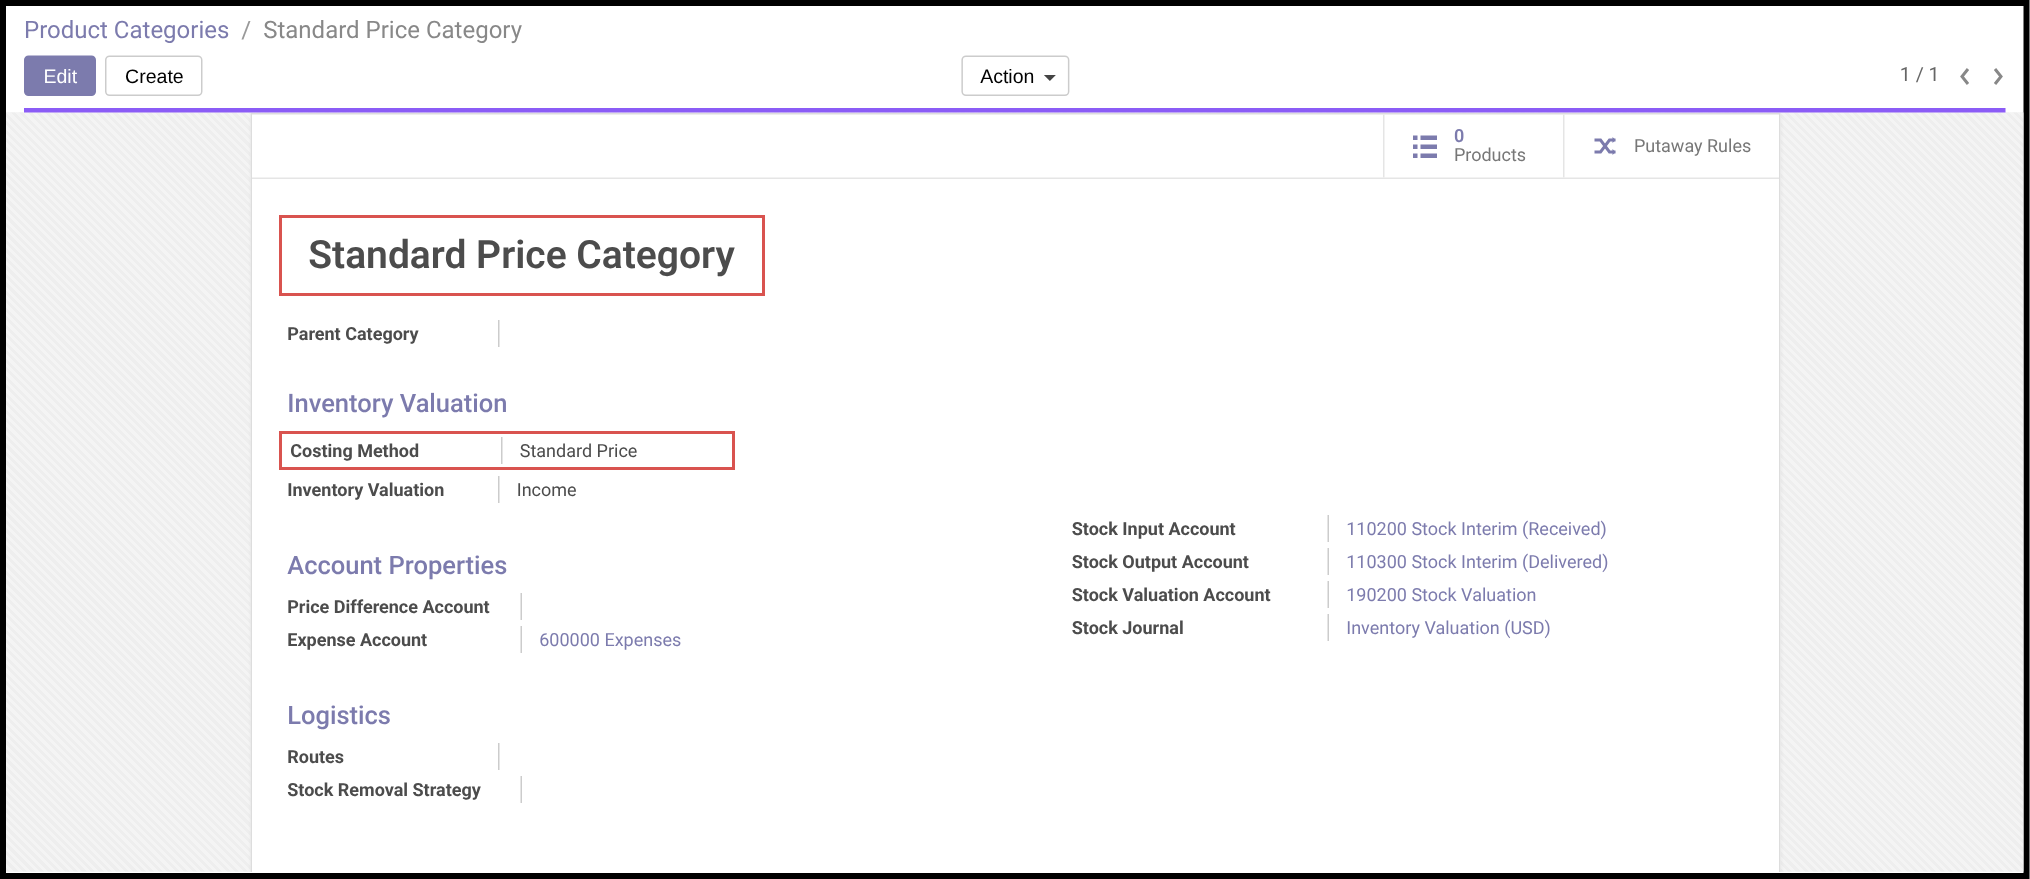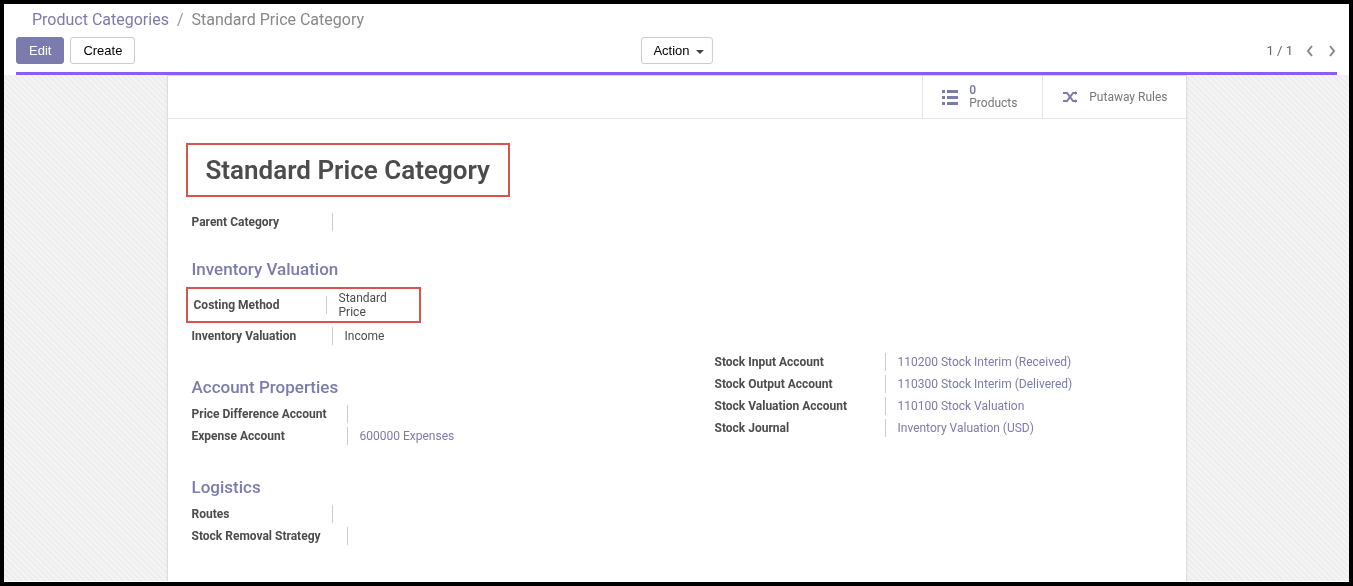--- a/index.html
+++ b/index.html
@@ -1,18 +1,18 @@
 <!DOCTYPE html>
 <html><head>
 <meta charset="utf-8">
 <style>
 * { box-sizing: border-box; margin: 0; padding: 0; }
 body { font-family: -apple-system, BlinkMacSystemFont, "Segoe UI", Roboto, "Helvetica Neue", Arial, sans-serif; font-size: 13px; color: #4c4c4c; background: #fff; border: 4px solid #000; width: 1353px; height: 586px; overflow: hidden; }
 .topbar { padding: 6px 12px 0 12px; }
-.breadcrumb { font-size: 16px; margin-bottom: 8px; margin-left: 16px; }
+.breadcrumb { font-size: 16px; margin-bottom: 8px; }
 .breadcrumb a { color: #7c7bad; text-decoration: none; }
 .breadcrumb .sep { color: #999; margin: 0 4px; }
 .breadcrumb .current { color: #888; }
 .actionbar { display: flex; align-items: center; position: relative; padding-bottom: 8px; border-bottom: 3px solid #8b5cf6; }
 .btn { display: inline-block; padding: 5px 12px; border: 1px solid #ccc; border-radius: 3px; background: #fff; font-size: 13px; cursor: pointer; }
 .btn-primary { background: #7c7bad; color: #fff; border-color: #7c7bad; margin-right: 6px; }
 .btn-action { position: absolute; left: 50%; transform: translateX(-50%); padding-right: 8px; }
 .btn-action::after { content: ""; display: inline-block; margin-left: 6px; border-top: 4px solid #444; border-left: 4px solid transparent; border-right: 4px solid transparent; vertical-align: middle; }
 .pager { margin-left: auto; display: flex; align-items: center; gap: 12px; color: #666; }
 .pager .chev { font-size: 18px; color: #888; cursor: pointer; }
@@ -25,21 +25,21 @@
 .statbtn .lbl { color: #777; font-size: 12px; }
 .content { padding: 12px 24px 40px 24px; }
 .titlebox { border: 2px solid #d9534f; display: inline-block; padding: 10px 18px; margin: 12px 0 12px -6px; }
 .titlebox h1 { font-size: 26px; font-weight: 600; color: #4c4c4c; }
 .fieldrow { display: flex; align-items: center; margin: 4px 0; }
 .fieldrow .flabel { width: 140px; font-weight: 700; color: #4c4c4c; font-size: 12px; }
 .fieldrow .fsep { border-left: 1px solid #ccc; height: 18px; margin-right: 12px; }
 .fieldrow .fval { color: #4c4c4c; font-size: 12px; }
 .fieldrow .fval.link { color: #7c7bad; cursor: pointer; }
 h2.section { color: #7c7bad; font-size: 17px; font-weight: 500; margin: 28px 0 8px 0; }
-.redbox { border: 2px solid #d9534f; padding: 2px 6px; display: inline-flex; align-items: center; width: 235px; margin-left: -6px; }
+.redbox { border: 2px solid #d9534f; padding: 2px 6px; display: inline-flex; align-items: center; width: 304px; margin-left: -6px; }
 .cols { display: flex; gap: 76px; }
 .col { flex: 1; }
 .col .fieldrow .flabel { width: 155px; }
 .col2 .fieldrow .flabel { width: 170px; }
 svg { display: block; }
 </style>
 </head>
 <body>
 
 <div class="topbar">
@@ -150,21 +150,21 @@
             <span class="fval link">110200 Stock Interim (Received)</span>
           </div>
           <div class="fieldrow">
             <span class="flabel">Stock Output Account</span>
             <span class="fsep"></span>
             <span class="fval link">110300 Stock Interim (Delivered)</span>
           </div>
           <div class="fieldrow">
             <span class="flabel">Stock Valuation Account</span>
             <span class="fsep"></span>
-            <span class="fval link">110100 Stock Valuation</span>
+            <span class="fval link">190200 Stock Valuation</span>
           </div>
           <div class="fieldrow">
             <span class="flabel">Stock Journal</span>
             <span class="fsep"></span>
             <span class="fval link">Inventory Valuation (USD)</span>
           </div>
         </div>
       </div>
 
       <h2 class="section">Logistics</h2>

